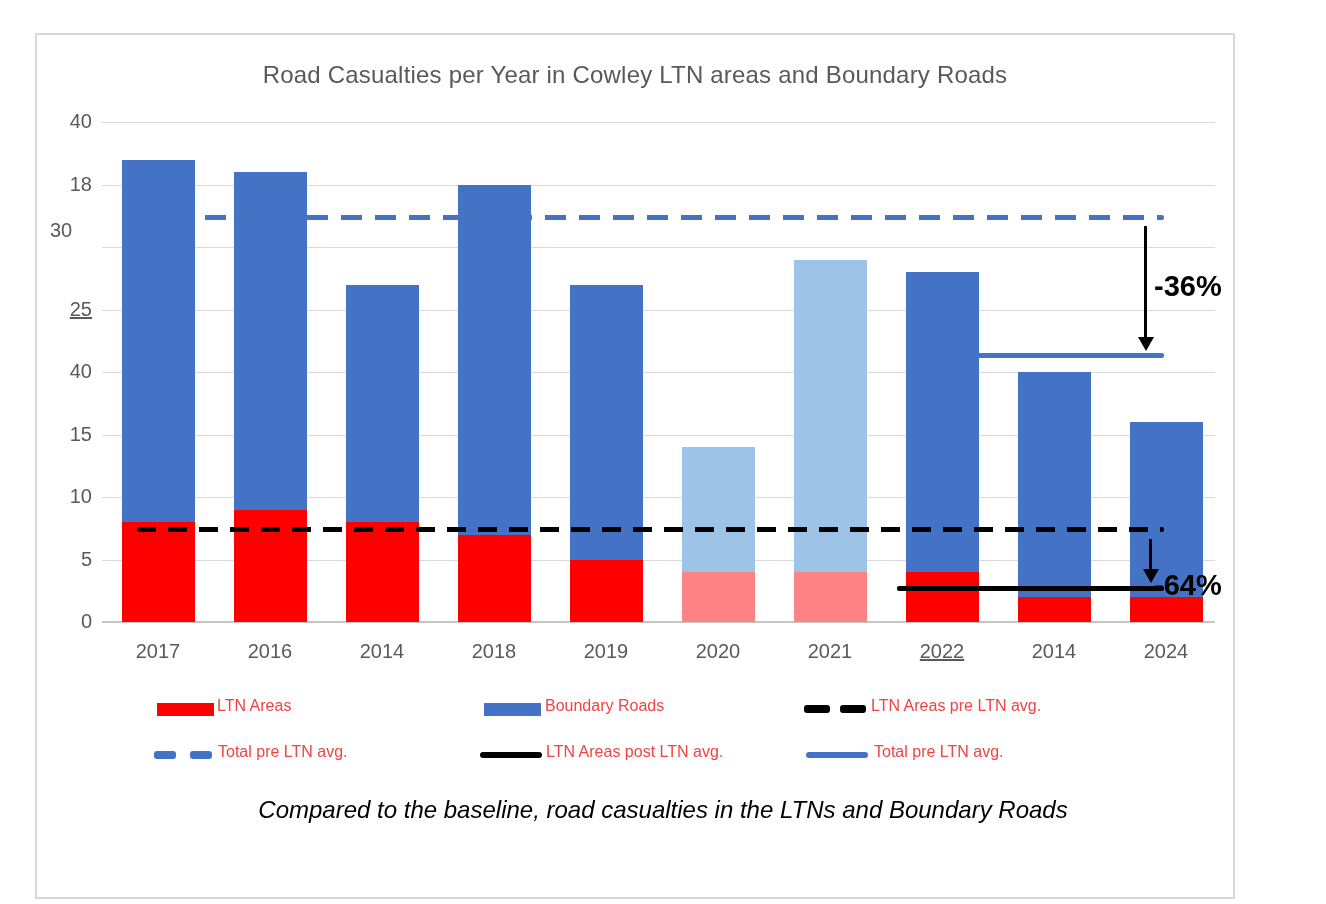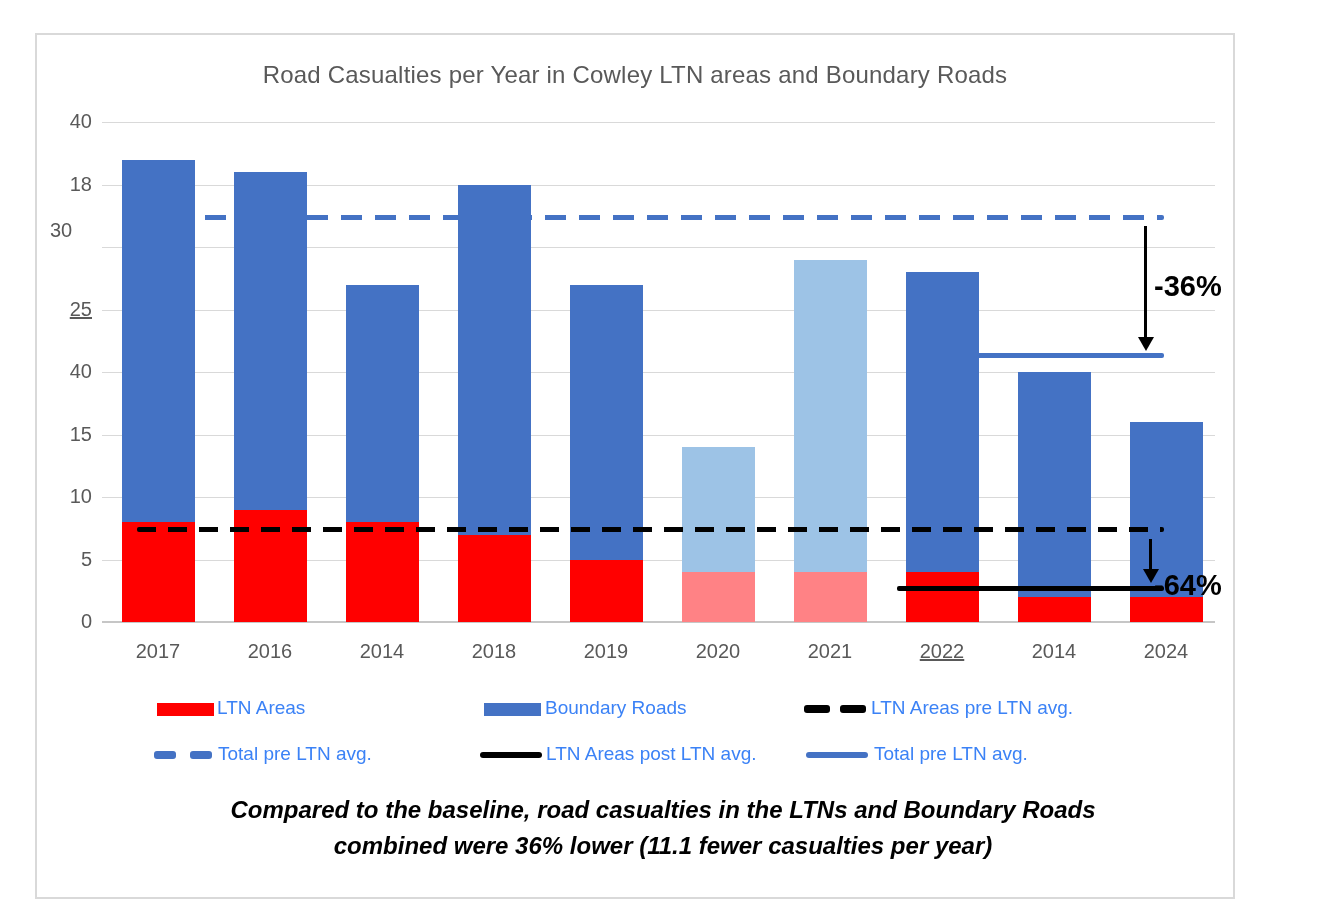--- a/index.html
+++ b/index.html
@@ -9,24 +9,24 @@
   #plot{position:absolute;left:-35px;top:-33px;width:1326px;height:904px;} 
   .gridline{position:absolute;height:1px;background:#D9D9D9;z-index:0;}
   .axis-line{position:absolute;height:2px;background:#C6C6C6;z-index:0;}
   .ytick{position:absolute;width:62px;text-align:right;font-size:20px;color:#595959;z-index:1;}
   .xtick{position:absolute;width:112px;text-align:center;font-size:20px;color:#595959;z-index:1;}
   .bar-seg{position:absolute;z-index:2;}
   .ref-line{position:absolute;border-radius:2px;}
   .ann-arrow-line{position:absolute;width:3px;background:#000;z-index:5;}
   .ann-arrow-head{position:absolute;width:0;height:0;border-left:8px solid transparent;border-right:8px solid transparent;border-top:14px solid #000;z-index:5;}
   .ann-label{position:absolute;font-size:29px;font-weight:700;color:#000;z-index:6;white-space:nowrap;}
-  .legend-label{position:absolute;font-size:19px;color:#3b82f6;white-space:nowrap;}
+  .legend-label{position:absolute;font-size:16px;color:#ef4444;white-space:nowrap;}
   .swatch{position:absolute;}
   .dash{position:absolute;border-radius:3px;}
-  #caption{position:absolute;left:0;top:792px;width:100%;text-align:center;font-style:italic;font-size:24px;line-height:36px;color:#000;font-weight:bold;}
+  #caption{position:absolute;left:0;top:792px;width:100%;text-align:center;font-style:italic;font-size:24px;line-height:36px;color:#000;}
 </style>
 </head>
 <body>
 
 <div id="page">
   <div id="chart-box">
     <div id="chart-title">Road Casualties per Year in Cowley LTN areas and Boundary Roads</div>
     <div id="plot">
         <div class="axis-line" style="left: 100px; top: 619px; width: 1113px;"></div>
         <div class="ytick" style="left: 28px; top: 608px;">0</div>
@@ -104,15 +104,14 @@
 
     <div class="dash" style="left:443px;top:717px;width:62px;height:6px;background:#000;"></div>
     <div class="legend-label" style="left:509px;top:708px;">LTN Areas post LTN avg.</div>
 
     <div class="dash" style="left:769px;top:717px;width:62px;height:6px;background:#4472C4;"></div>
     <div class="legend-label" style="left:837px;top:708px;">Total pre LTN avg.</div>
   </div>
 
   <div id="caption">
     <div>Compared to the baseline, road casualties in the LTNs and Boundary Roads</div>
-    <div>combined were 36% lower (11.1 fewer casualties per year)</div>
   </div>
 </div>
 
 </body></html>

